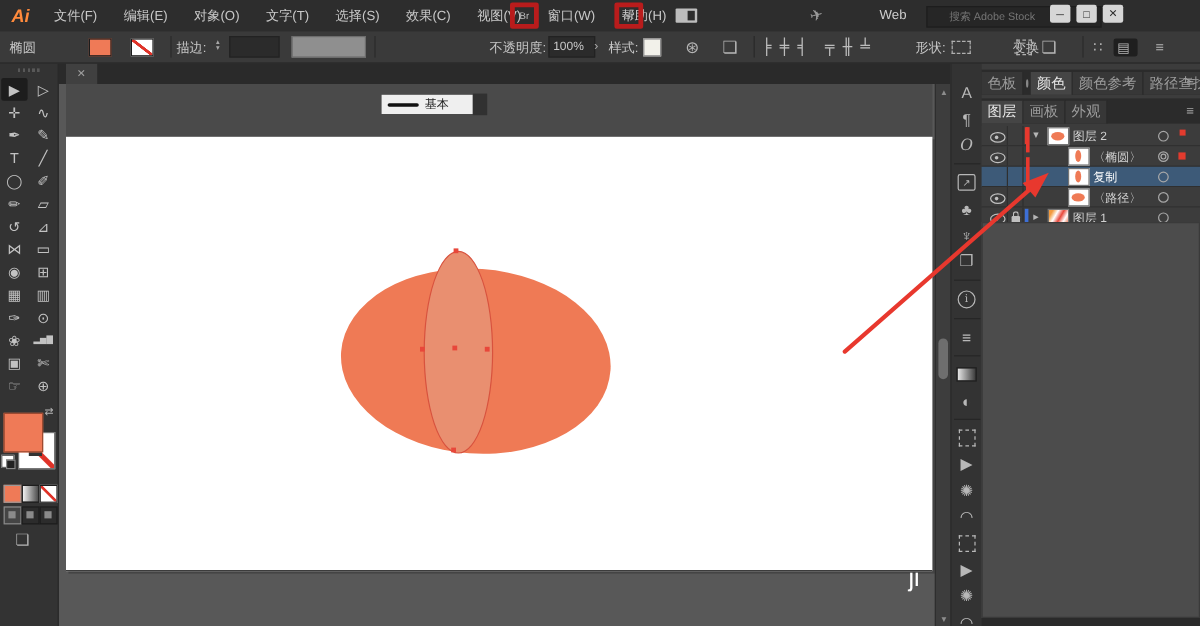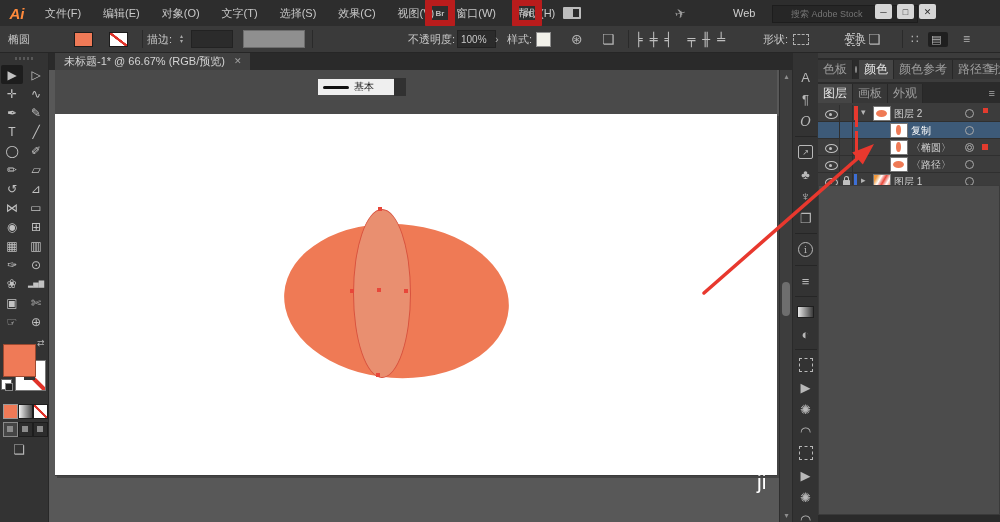--- a/index.html
+++ b/index.html
@@ -6,22 +6,22 @@
     font-family:"Liberation Sans","DejaVu Sans",sans-serif;background:#323232;}
   #app{position:absolute;inset:0;width:1000px;height:522px;}
 
   
   .menubar{position:absolute;left:0;top:0;width:1000px;height:26px;background:#2d2d2d;
     border-bottom:1px solid #222;display:flex;align-items:center;z-index:5;}
   .ai-logo{width:34px;text-align:center;color:#ff8a3c;font-weight:bold;font-size:15px;font-style:italic;}
   #menu-items{display:flex;align-items:center;}
   .menu-item{color:#c9c9c9;font-size:11px;padding:0 11px;white-space:nowrap;}
   .mb-abs{position:absolute;top:0;height:26px;display:flex;align-items:center;}
-  .sq-btn{width:16px;height:14px;border:7px solid #b91c1c;color:#bdbdbd;font-size:8px;
-    display:flex;align-items:center;justify-content:center;border-radius:2px;font-weight:bold;}
+  .sq-btn{width:16px;height:14px;border:4px solid #b91c1c;color:#bdbdbd;font-size:8px;
+    display:flex;align-items:center;justify-content:center;border-radius:2px;}
   .layout-ic{width:18px;height:12px;background:#bdbdbd;position:relative;border-radius:1px;}
   .layout-ic::after{content:'';position:absolute;right:2px;top:2px;width:6px;height:8px;background:#2d2d2d;}
   .touch-ic{color:#9a9a9a;font-size:13px;transform:rotate(-15deg);}
   .ws-label{color:#cfcfcf;font-size:11px;}
   .chev{color:#9a9a9a;font-size:8px;margin-left:4px;}
   .stock-search{position:absolute;left:772px;top:5px;width:122px;height:16px;background:#262626;
     border:1px solid #1d1d1d;color:#7d7d7d;font-size:9px;padding:0 4px 0 18px;outline:none;}
   .mag{position:absolute;left:776px;top:9px;width:7px;height:7px;border:1.5px solid #8a8a8a;
     border-radius:50%;}
   .mag::after{content:'';position:absolute;left:-4px;top:6px;width:5px;height:1.5px;background:#8a8a8a;transform:rotate(35deg);}
@@ -395,21 +395,20 @@
     <div class="cbtn c3" style="left:33px;top:352px;"></div>
     <div class="mbtn active" style="left:3px;top:370px;"></div>
     <div class="mbtn" style="left:18px;top:370px;"></div>
     <div class="mbtn" style="left:33px;top:370px;"></div>
     <div class="screen-ic">❏</div>
   </div>
 
   <div class="canvas-area">
     <div class="tabbar">
       <div class="doc-tab">
-        <span>未标题-1* @ 66.67% (RGB/预览)</span>
         <span class="tab-close">✕</span>
       </div>
     </div>
     <div class="paste-band"></div>
     <div class="artboard">
       <div class="big-ellipse"></div>
       <div class="lens"></div>
       <div class="anchor" style="left:323px;top:93px;"></div>
       <div class="anchor" style="left:321px;top:259px;"></div>
       <div class="anchor" style="left:295px;top:175px;"></div>
@@ -471,35 +470,35 @@
           <div class="col-div"></div>
           <div class="col-div2"></div>
           <div class="eye-icon"></div>
           <div class="sel-bar red"></div>
           <div class="lchev">▾</div>
           <div class="lthumb th-ellipse" style="left: 55px;"></div>
           <div class="lname" style="left: 76px;">图层 2</div>
           <div class="target"></div>
           <div class="chip small"></div>
         </div>
-        <div class="layer-row hl">
-          <div class="col-div"></div>
-          <div class="col-div2"></div>
-          <div class="lthumb th-lens" style="left: 72px;"></div>
-          <div class="lname" style="left: 93px;">复制</div>
-          <div class="target"></div>
-        </div>
         <div class="layer-row">
           <div class="col-div"></div>
           <div class="col-div2"></div>
           <div class="eye-icon"></div>
           <div class="lthumb th-lens" style="left: 72px;"></div>
           <div class="lname" style="left: 93px;">〈椭圆〉</div>
           <div class="target double"></div>
           <div class="chip"></div>
+        </div>
+        <div class="layer-row hl">
+          <div class="col-div"></div>
+          <div class="col-div2"></div>
+          <div class="lthumb th-lens" style="left: 72px;"></div>
+          <div class="lname" style="left: 93px;">复制</div>
+          <div class="target"></div>
         </div>
         <div class="layer-row">
           <div class="col-div"></div>
           <div class="col-div2"></div>
           <div class="eye-icon"></div>
           <div class="lthumb th-ellipse" style="left: 72px;"></div>
           <div class="lname" style="left: 93px;">〈路径〉</div>
           <div class="target"></div>
         </div>
         <div class="layer-row">

